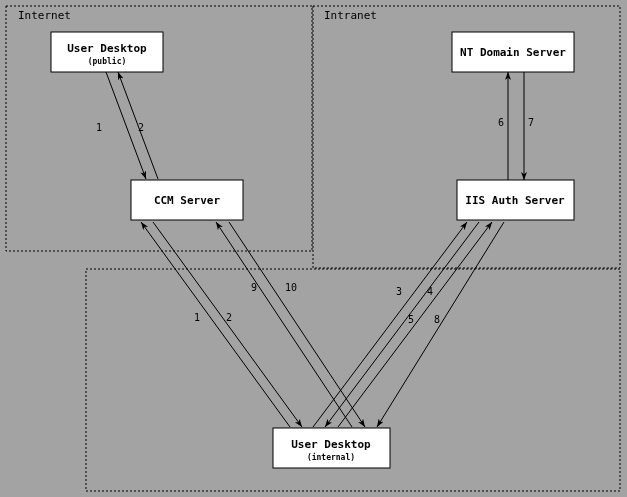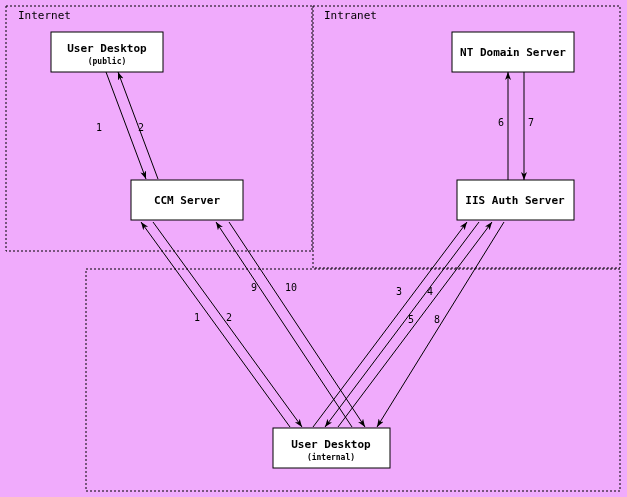--- a/index.html
+++ b/index.html
@@ -7,21 +7,21 @@
     padding: 0;
     background: #ffffff;
   }
   body {
     font-family: "DejaVu Sans Mono", monospace;
   }
   #canvas {
     position: relative;
     width: 627px;
     height: 497px;
-    background: #f0abfc;
+    background: #a3a3a3;
     overflow: hidden;
   }
   #diagram-svg {
     position: absolute;
     top: 0;
     left: 0;
     width: 627px;
     height: 497px;
   }
   .zone-label {

